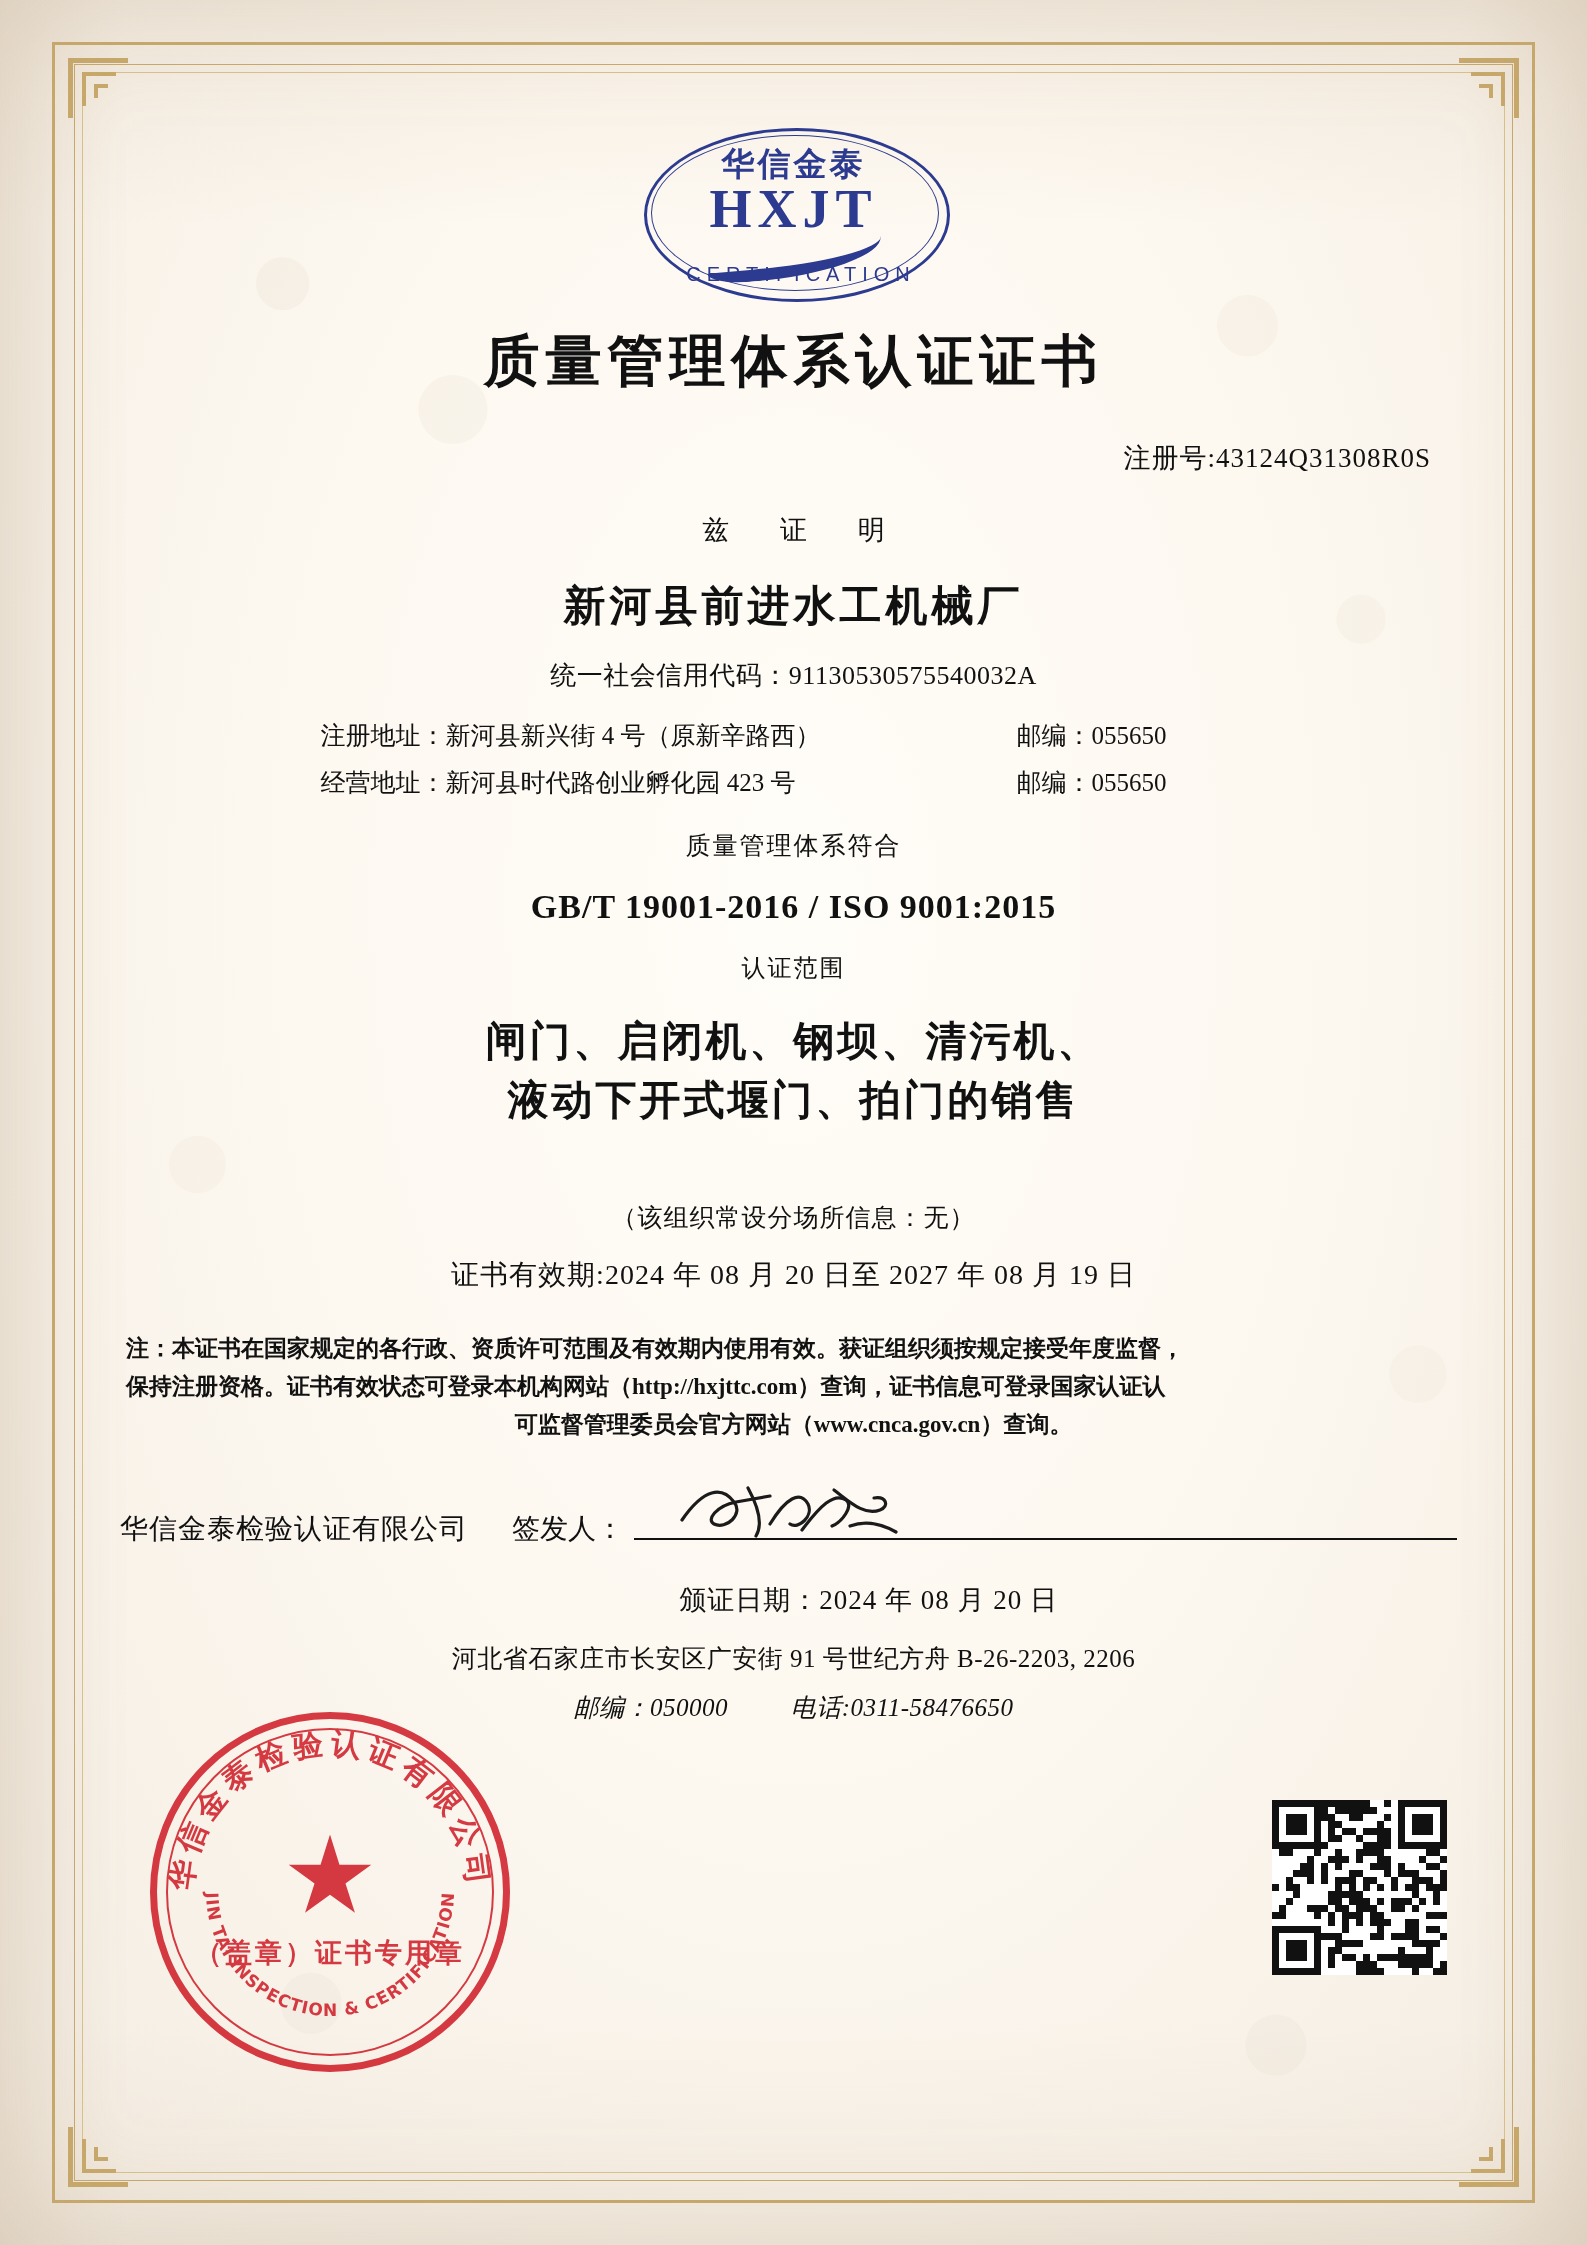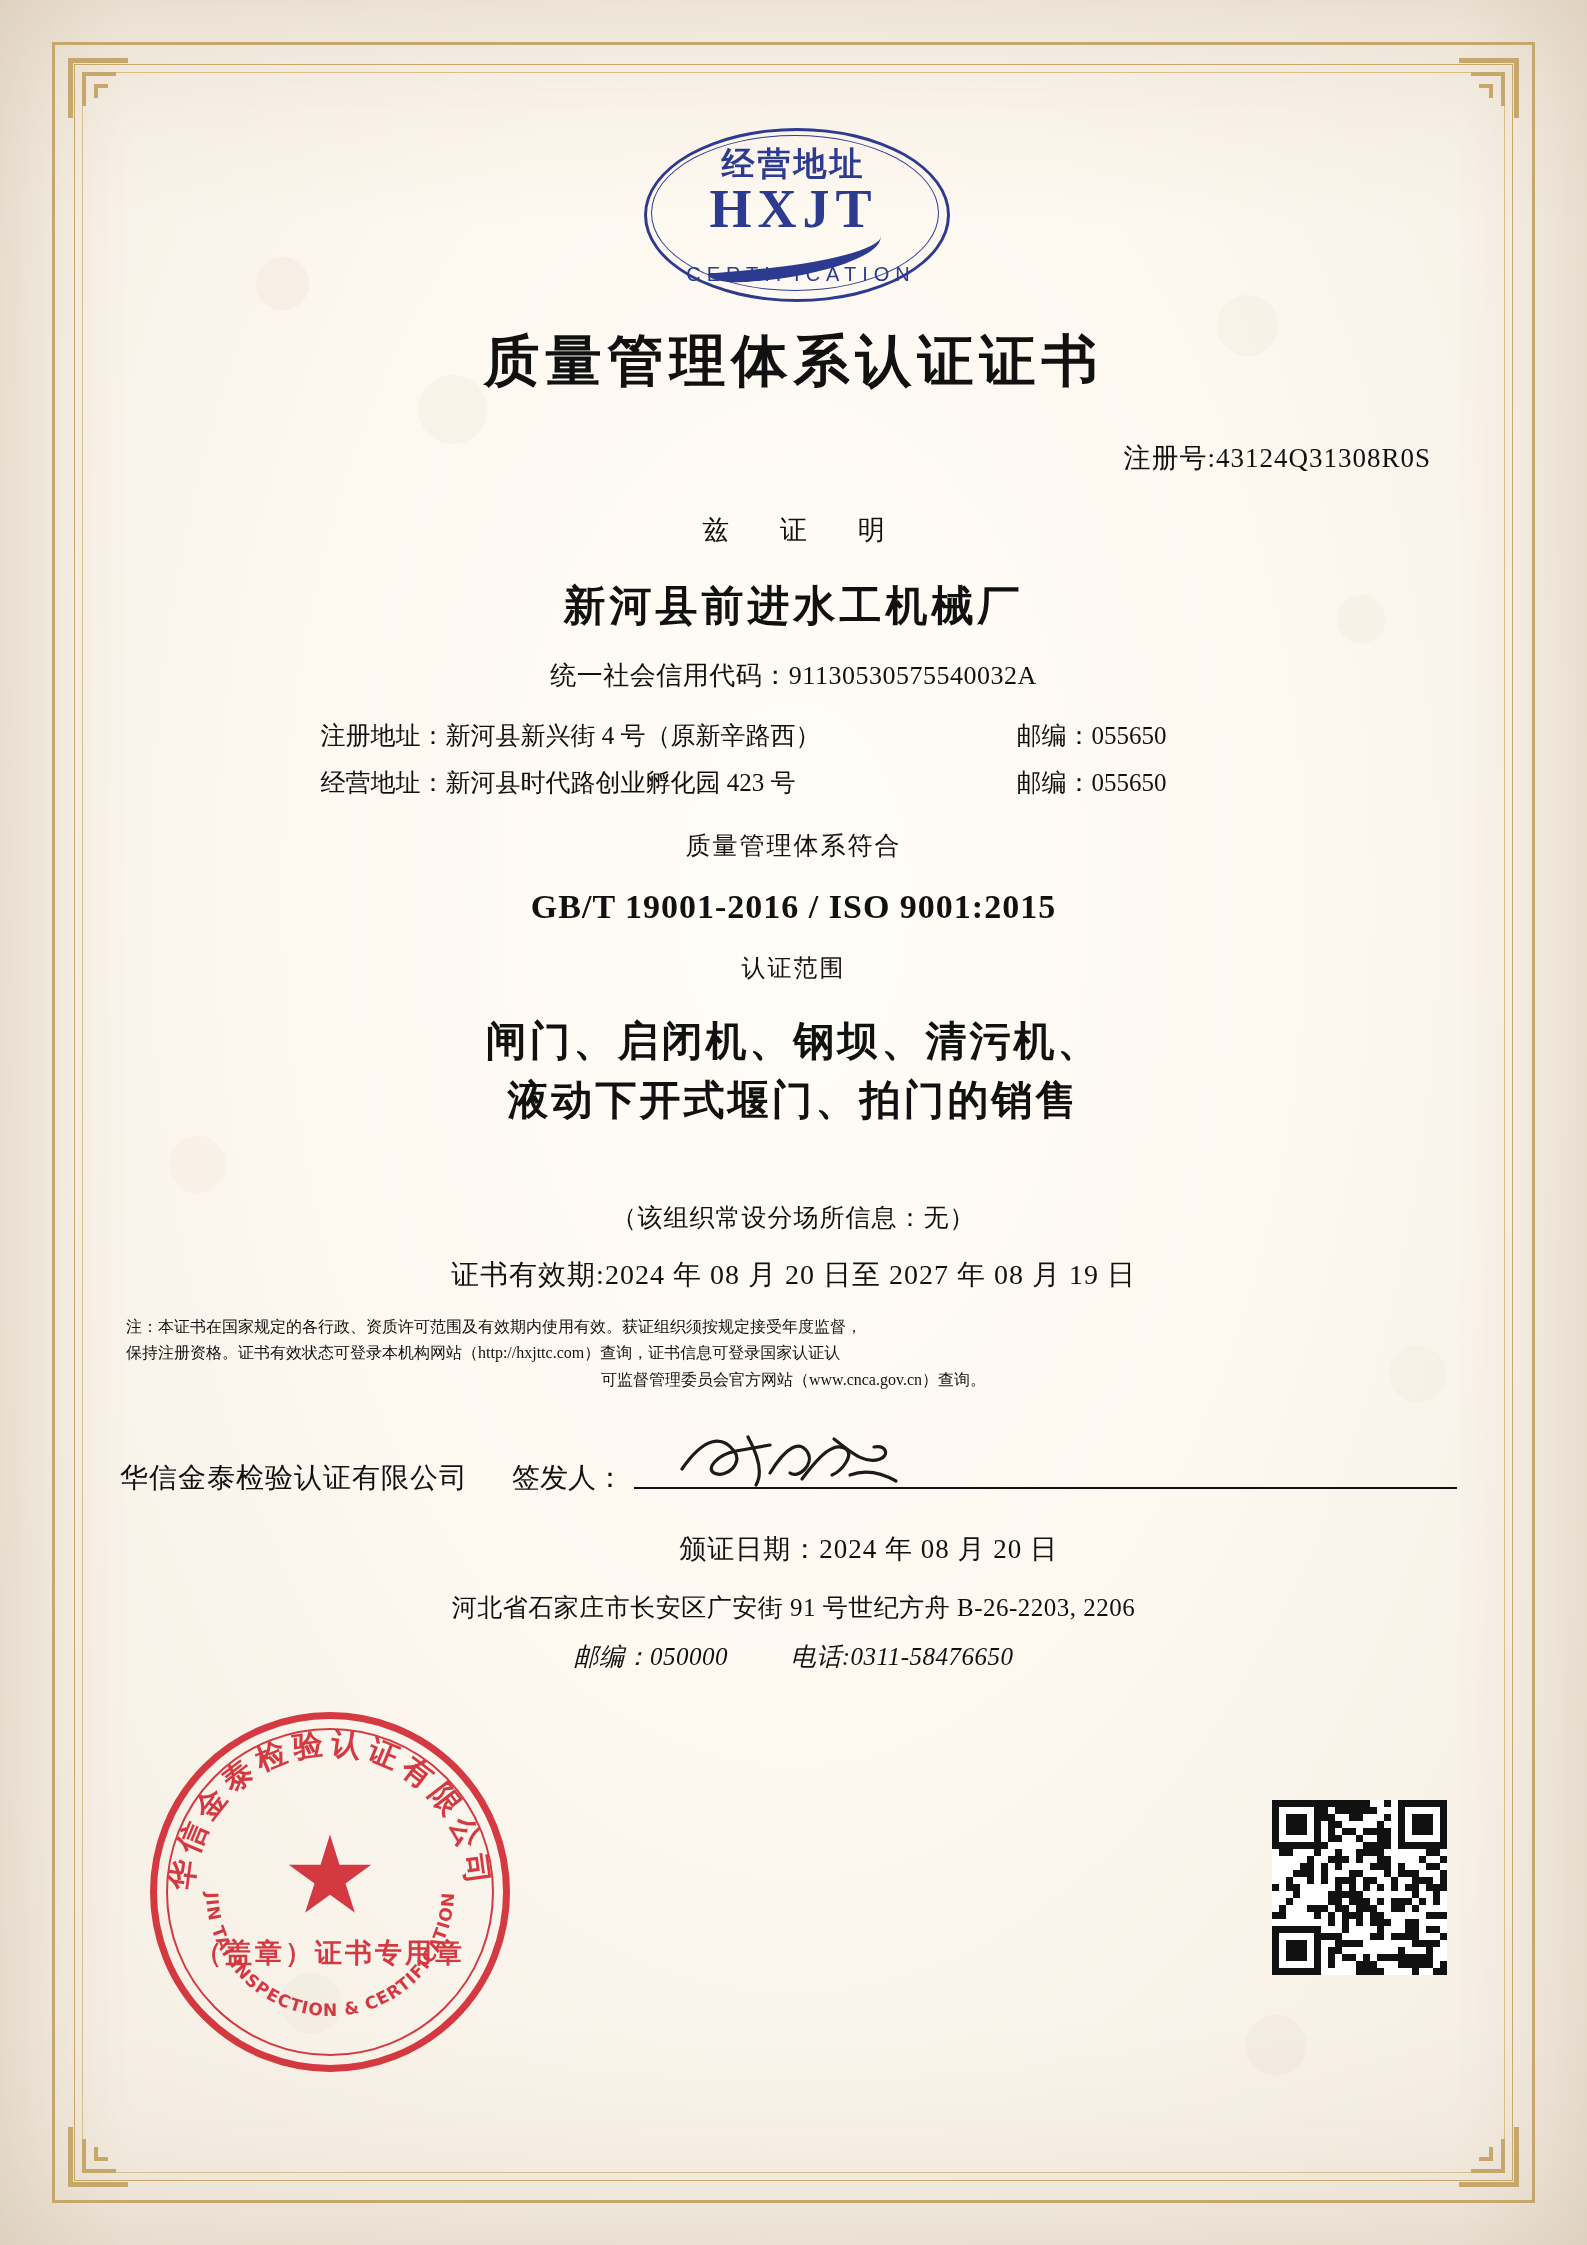--- a/index.html
+++ b/index.html
@@ -249,25 +249,26 @@
     letter-spacing: 1px;
   }
 
   .validity {
     font-size: 28px;
     margin-top: 22px;
     letter-spacing: 1px;
   }
 
   .note {
-    font-size: 16px;
+    font-size: 23px;
     line-height: 1.65;
-    margin-top: 20px;
+    margin-top: 36px;
     text-align: justify;
     padding: 0 6px;
+    font-weight: bold;
   }
   .note .first-line { text-indent: 0; }
 
   
   .sig-row {
     position: relative;
     display: flex;
     align-items: flex-end;
     margin-top: 34px;
     font-size: 28px;
@@ -427,21 +428,21 @@
       <i class="v3"></i>
   </div>
 
   <div class="watermark"></div>
 
   <div class="content">
 
     <div class="logo">
       <div class="oval"></div>
       <div class="oval2"></div>
-      <div class="cn">经营地址</div>
+      <div class="cn">华信金泰</div>
       <div class="hxjt">HXJT</div>
       <div class="swoosh"></div>
       <div class="cert">CERTIFICATION</div>
     </div>
 
     <div class="title">质量管理体系认证证书</div>
 
     <div class="reg-no">注册号:43124Q31308R0S</div>
 
     <div class="hereby">兹  证  明</div>

